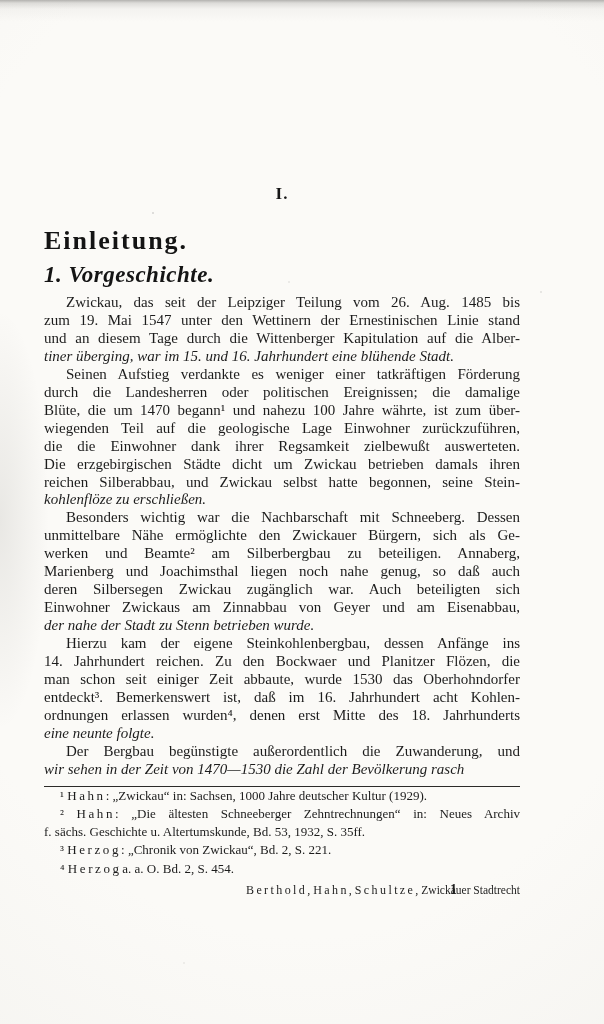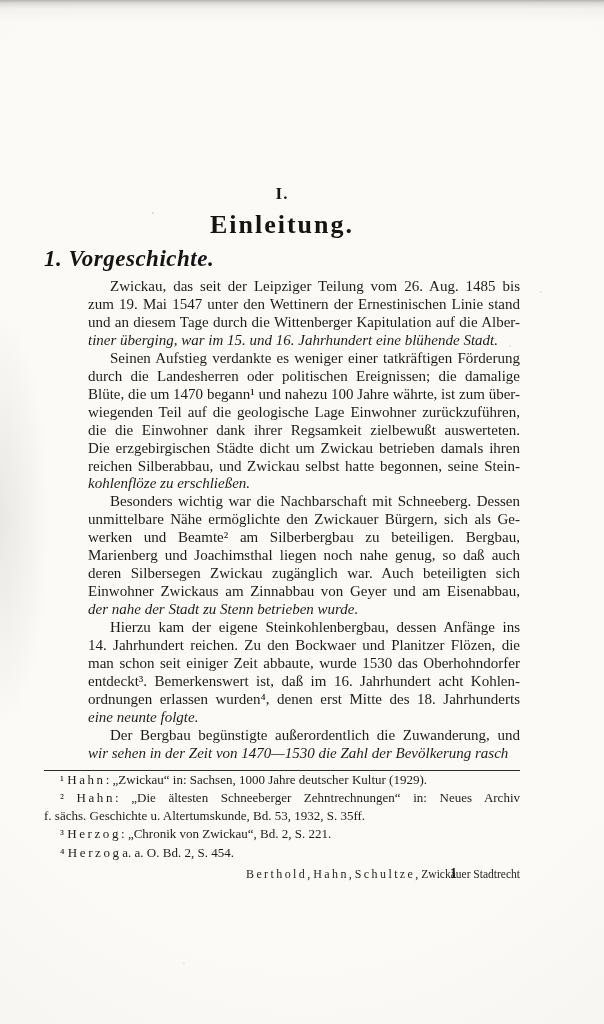--- a/index.html
+++ b/index.html
@@ -25,22 +25,22 @@
   }
   .chapter-numeral {
     text-align: center;
     font-size: 17px;
     font-weight: bold;
     letter-spacing: 1px;
     line-height: 20px;
     color: #161616;
   }
   h1.title {
-    margin: 4px 0 0 0;
-    text-align: center;
+    margin: 20px 0 0 0;
+    text-align: left;
     font-size: 26px;
     font-weight: bold;
     letter-spacing: 2px;
     line-height: 34px;
     color: #141414;
   }
   h2.section {
     margin: 6px 0 0 0;
     text-align: left;
     font-size: 23px;
@@ -52,21 +52,20 @@
   }
   .body-text {
     margin-top: 8px;
     font-size: 15px;
   }
   .bline {
     line-height: 17.95px;
     text-align: justify;
     text-align-last: justify;
     white-space: normal;
-    margin-left: 44px;
   }
   .bline.lastline { text-align-last: left; font-style: italic; }
   .bline.firstline { text-indent: 22px; }
   .rule {
     margin-top: 7px;
     width: 476px;
     height: 1px;
     background: #2c2b29;
   }
   .footnotes {
@@ -125,21 +124,21 @@
         <div class="bline firstline">Seinen Aufstieg verdankte es weniger einer tatkräftigen Förderung</div>
         <div class="bline">durch die Landesherren oder politischen Ereignissen; die damalige</div>
         <div class="bline">Blüte, die um 1470 begann¹ und nahezu 100 Jahre währte, ist zum über-</div>
         <div class="bline">wiegenden Teil auf die geologische Lage Einwohner zurückzuführen,</div>
         <div class="bline">die die Einwohner dank ihrer Regsamkeit zielbewußt auswerteten.</div>
         <div class="bline">Die erzgebirgischen Städte dicht um Zwickau betrieben damals ihren</div>
         <div class="bline">reichen Silberabbau, und Zwickau selbst hatte begonnen, seine Stein-</div>
         <div class="bline lastline">kohlenflöze zu erschließen.</div>
         <div class="bline firstline">Besonders wichtig war die Nachbarschaft mit Schneeberg. Dessen</div>
         <div class="bline">unmittelbare Nähe ermöglichte den Zwickauer Bürgern, sich als Ge-</div>
-        <div class="bline">werken und Beamte² am Silberbergbau zu beteiligen. Bergbau,</div>
+        <div class="bline">werken und Beamte² am Silberbergbau zu beteiligen. Annaberg,</div>
         <div class="bline">Marienberg und Joachimsthal liegen noch nahe genug, so daß auch</div>
         <div class="bline">deren Silbersegen Zwickau zugänglich war. Auch beteiligten sich</div>
         <div class="bline">Einwohner Zwickaus am Zinnabbau von Geyer und am Eisenabbau,</div>
         <div class="bline lastline">der nahe der Stadt zu Stenn betrieben wurde.</div>
         <div class="bline firstline">Hierzu kam der eigene Steinkohlenbergbau, dessen Anfänge ins</div>
         <div class="bline">14. Jahrhundert reichen. Zu den Bockwaer und Planitzer Flözen, die</div>
         <div class="bline">man schon seit einiger Zeit abbaute, wurde 1530 das Oberhohndorfer</div>
         <div class="bline">entdeckt³. Bemerkenswert ist, daß im 16. Jahrhundert acht Kohlen-</div>
         <div class="bline">ordnungen erlassen wurden⁴, denen erst Mitte des 18. Jahrhunderts</div>
         <div class="bline lastline">eine neunte folgte.</div>

